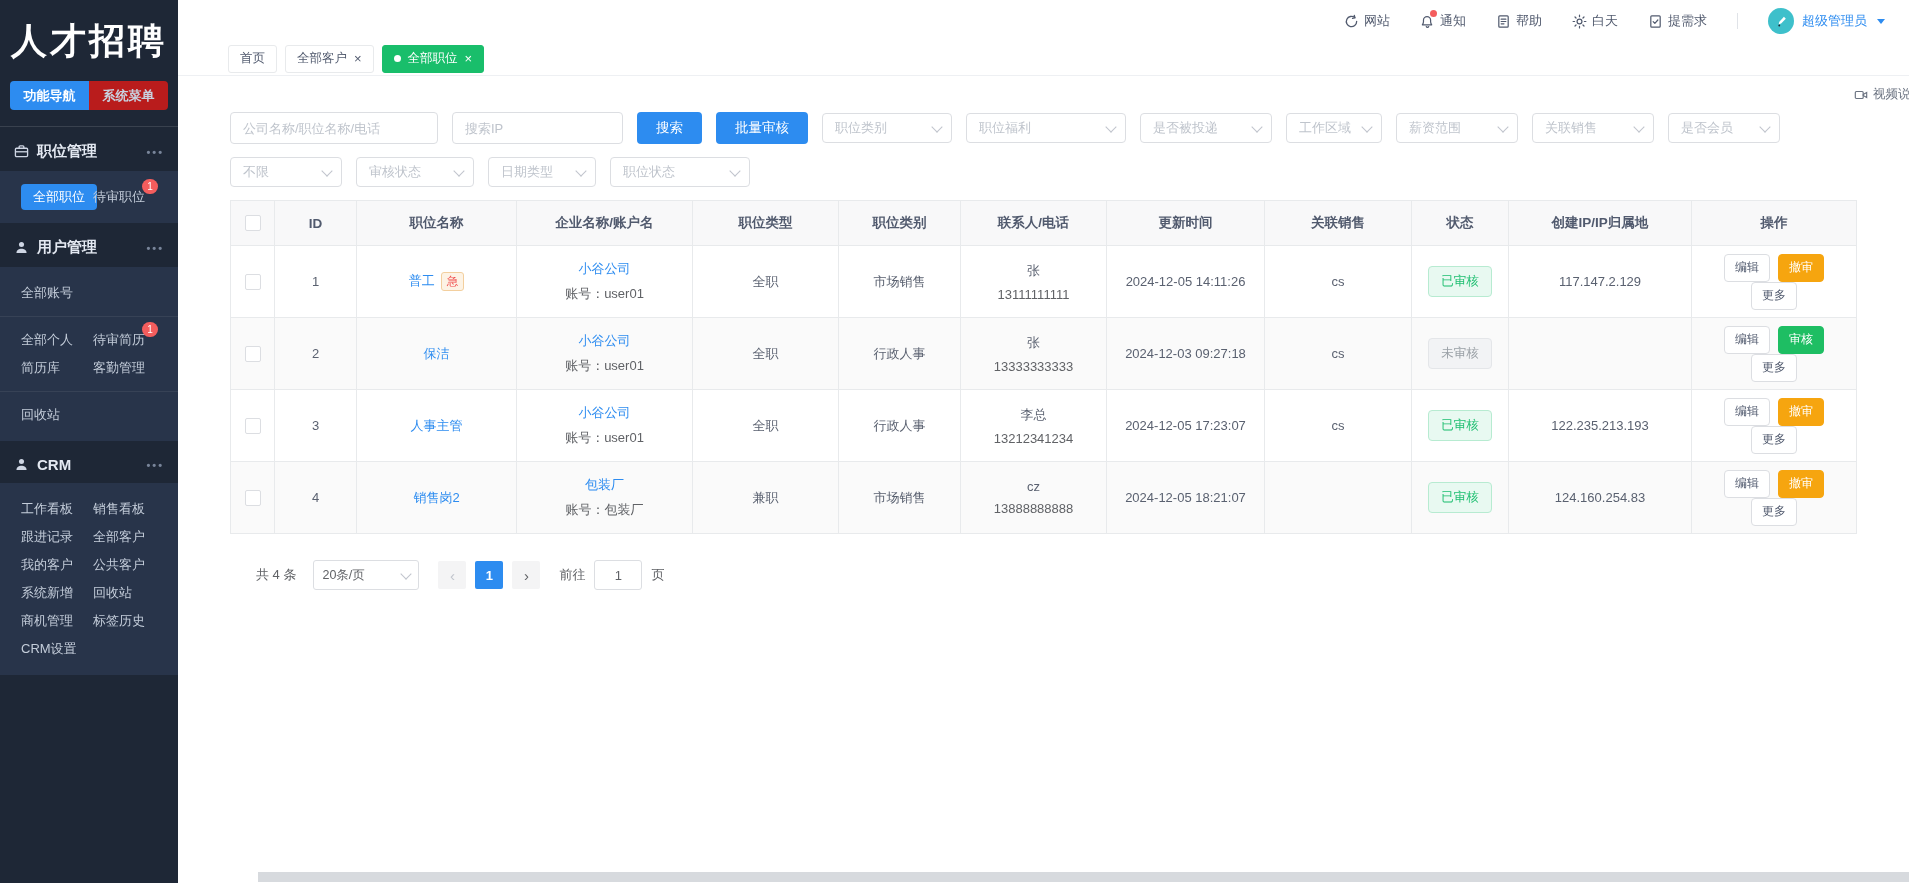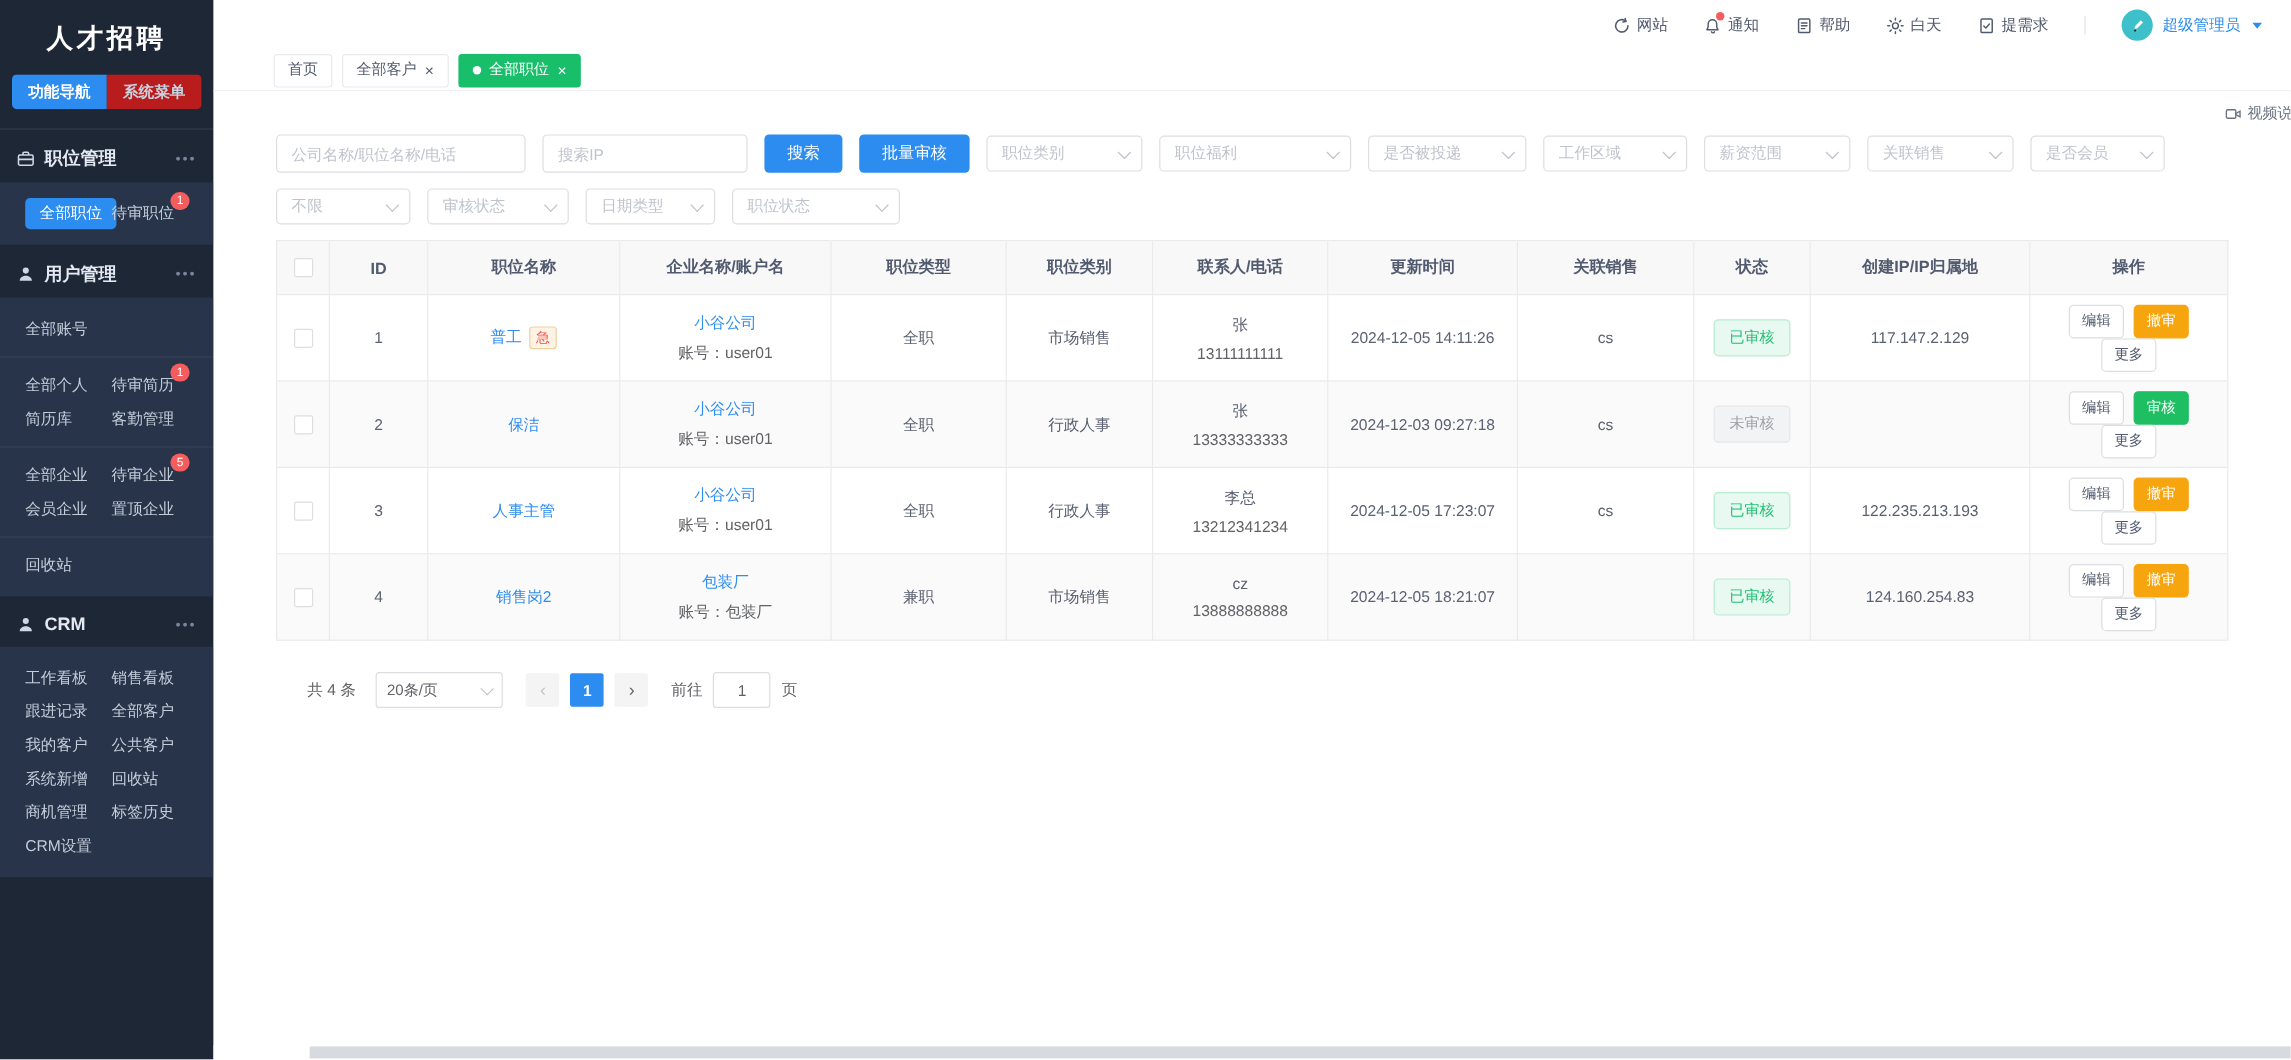--- a/index.html
+++ b/index.html
@@ -2,21 +2,21 @@
 <html><head>
 <meta charset="utf-8">
 <style>
   html,body{margin:0;padding:0;width:1909px;height:883px;overflow:hidden;
     font-family:"Liberation Sans","DejaVu Sans",sans-serif;background:#fff;}
   .app{display:flex;width:1909px;height:883px;}
 
   
   .sidebar{width:178px;min-width:178px;height:883px;background:#1e2736;color:#c4cdda;
     display:flex;flex-direction:column;overflow:hidden;}
-  .sb-title{color:#fff;font-size:22px;font-weight:bold;letter-spacing:3px;
+  .sb-title{color:#fff;font-size:36px;font-weight:bold;letter-spacing:3px;
     text-align:center;padding:17px 0 15px;}
   .sb-tabs{display:flex;margin:0 10px;border-radius:4px;overflow:hidden;height:29px;}
   .sb-tab{flex:1;display:flex;align-items:center;justify-content:center;
     font-size:13px;font-weight:bold;cursor:pointer;background:#b91c1c;color:#c8d2e0;}
   .sb-tab.active{background:#2d8cf0;color:#fff;}
   .sb-hr{border-top:1px solid rgba(255,255,255,.12);margin-top:16px;}
   .sb-scroll{flex:1;overflow:hidden;}
   .sec-head{display:flex;align-items:center;gap:8px;padding:15px 14px 10px;
     font-size:15px;font-weight:bold;color:#e4e9f2;}
   .sec-head .dots{margin-left:auto;color:#79859a;font-size:11px;letter-spacing:2px;}
@@ -185,28 +185,20 @@
           <div class="sec-group">
             <div class="item-grid">
               <div class="side-item">全部个人</div>
               <div class="side-item">待审简历<span class="badge">1</span></div>
               <div class="side-item">简历库</div>
               <div class="side-item">客勤管理</div>
             </div>
           </div>
           <div class="sec-group">
             <div class="item-grid">
-              <div class="side-item">全部企业</div>
-              <div class="side-item">待审企业<span class="badge">5</span></div>
-              <div class="side-item">会员企业</div>
-              <div class="side-item">置顶企业</div>
-            </div>
-          </div>
-          <div class="sec-group">
-            <div class="item-grid">
               <div class="side-item">回收站</div>
             </div>
           </div>
         </div>
         <div class="sec-head">
           <span class="icon">
             <svg viewBox="0 0 16 16" width="15" height="15">
               <circle cx="8" cy="4.8" r="2.7" fill="#cfd6e4"></circle>
               <path d="M2.6 13.8c0-3 2.9-4.4 5.4-4.4s5.4 1.4 5.4 4.4z" fill="#cfd6e4"></path>
             </svg>
@@ -336,21 +328,21 @@
               <span class="chev"></span>
             </div>
             <div class="f-select" style="width: 160px; box-sizing: border-box;">
               <span>职位福利</span>
               <span class="chev"></span>
             </div>
             <div class="f-select" style="width: 132px; box-sizing: border-box;">
               <span>是否被投递</span>
               <span class="chev"></span>
             </div>
-            <div class="f-select" style="width: 120px; box-sizing: border-box;">
+            <div class="f-select" style="width: 96px; box-sizing: border-box;">
               <span>工作区域</span>
               <span class="chev"></span>
             </div>
             <div class="f-select" style="width: 122px; box-sizing: border-box;">
               <span>薪资范围</span>
               <span class="chev"></span>
             </div>
             <div class="f-select" style="width: 122px; box-sizing: border-box;">
               <span>关联销售</span>
               <span class="chev"></span>

